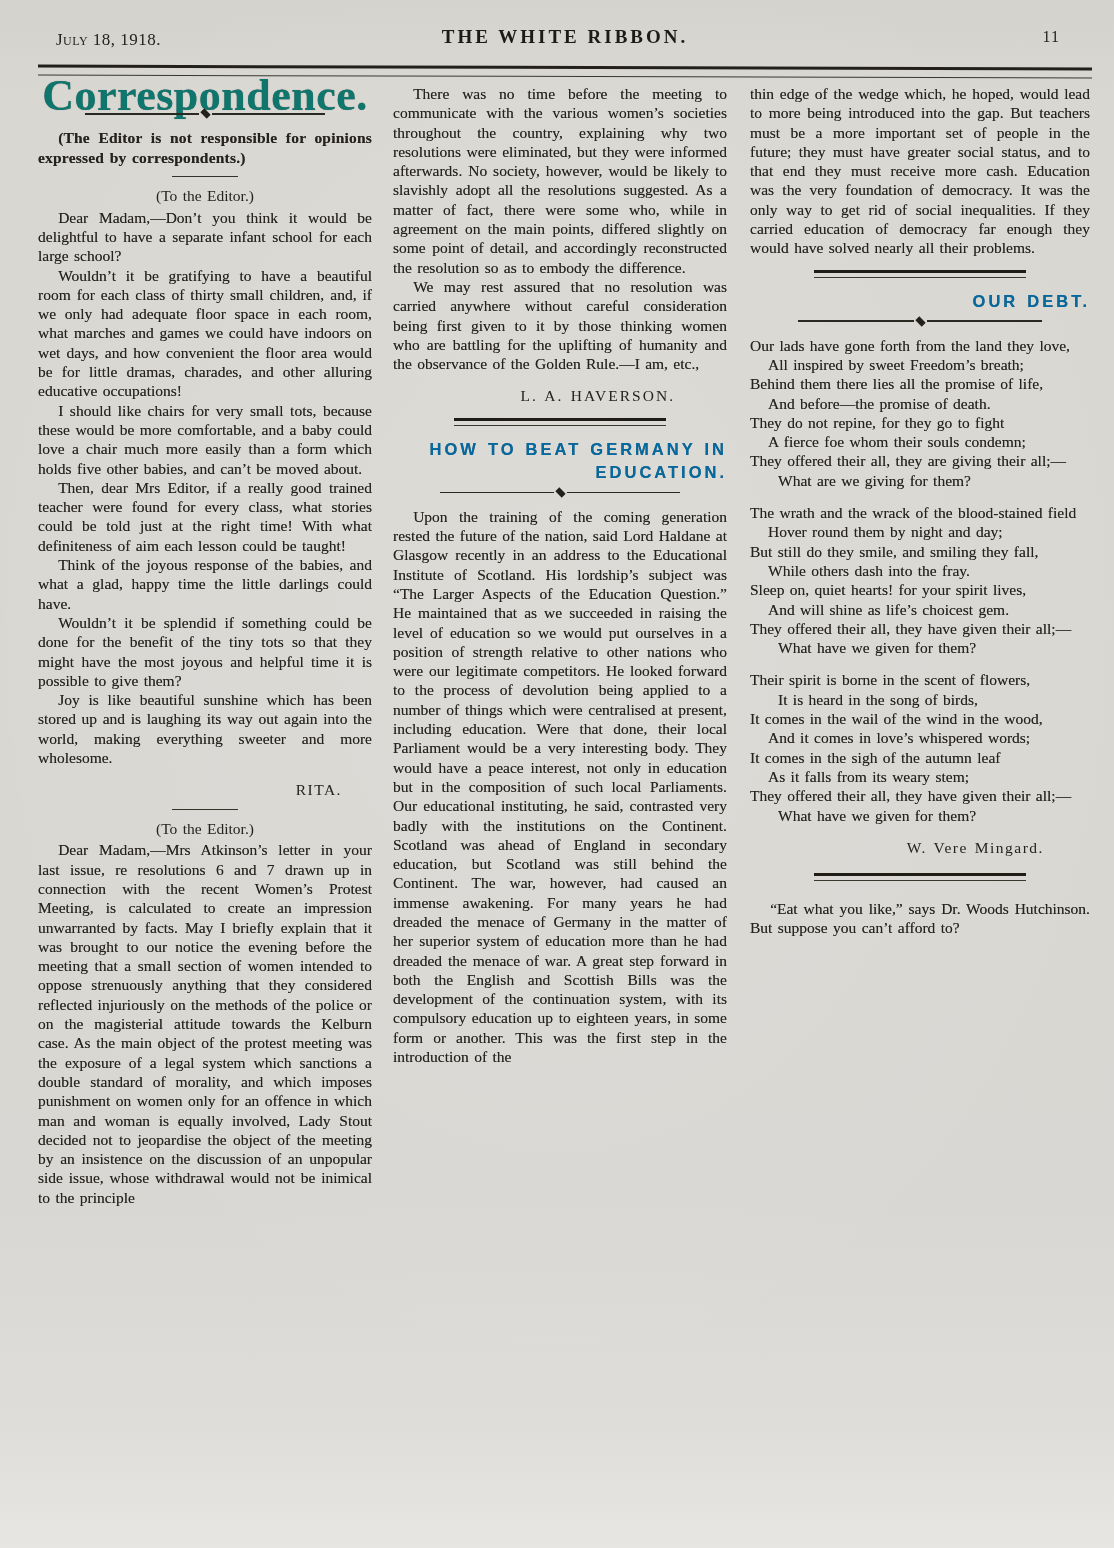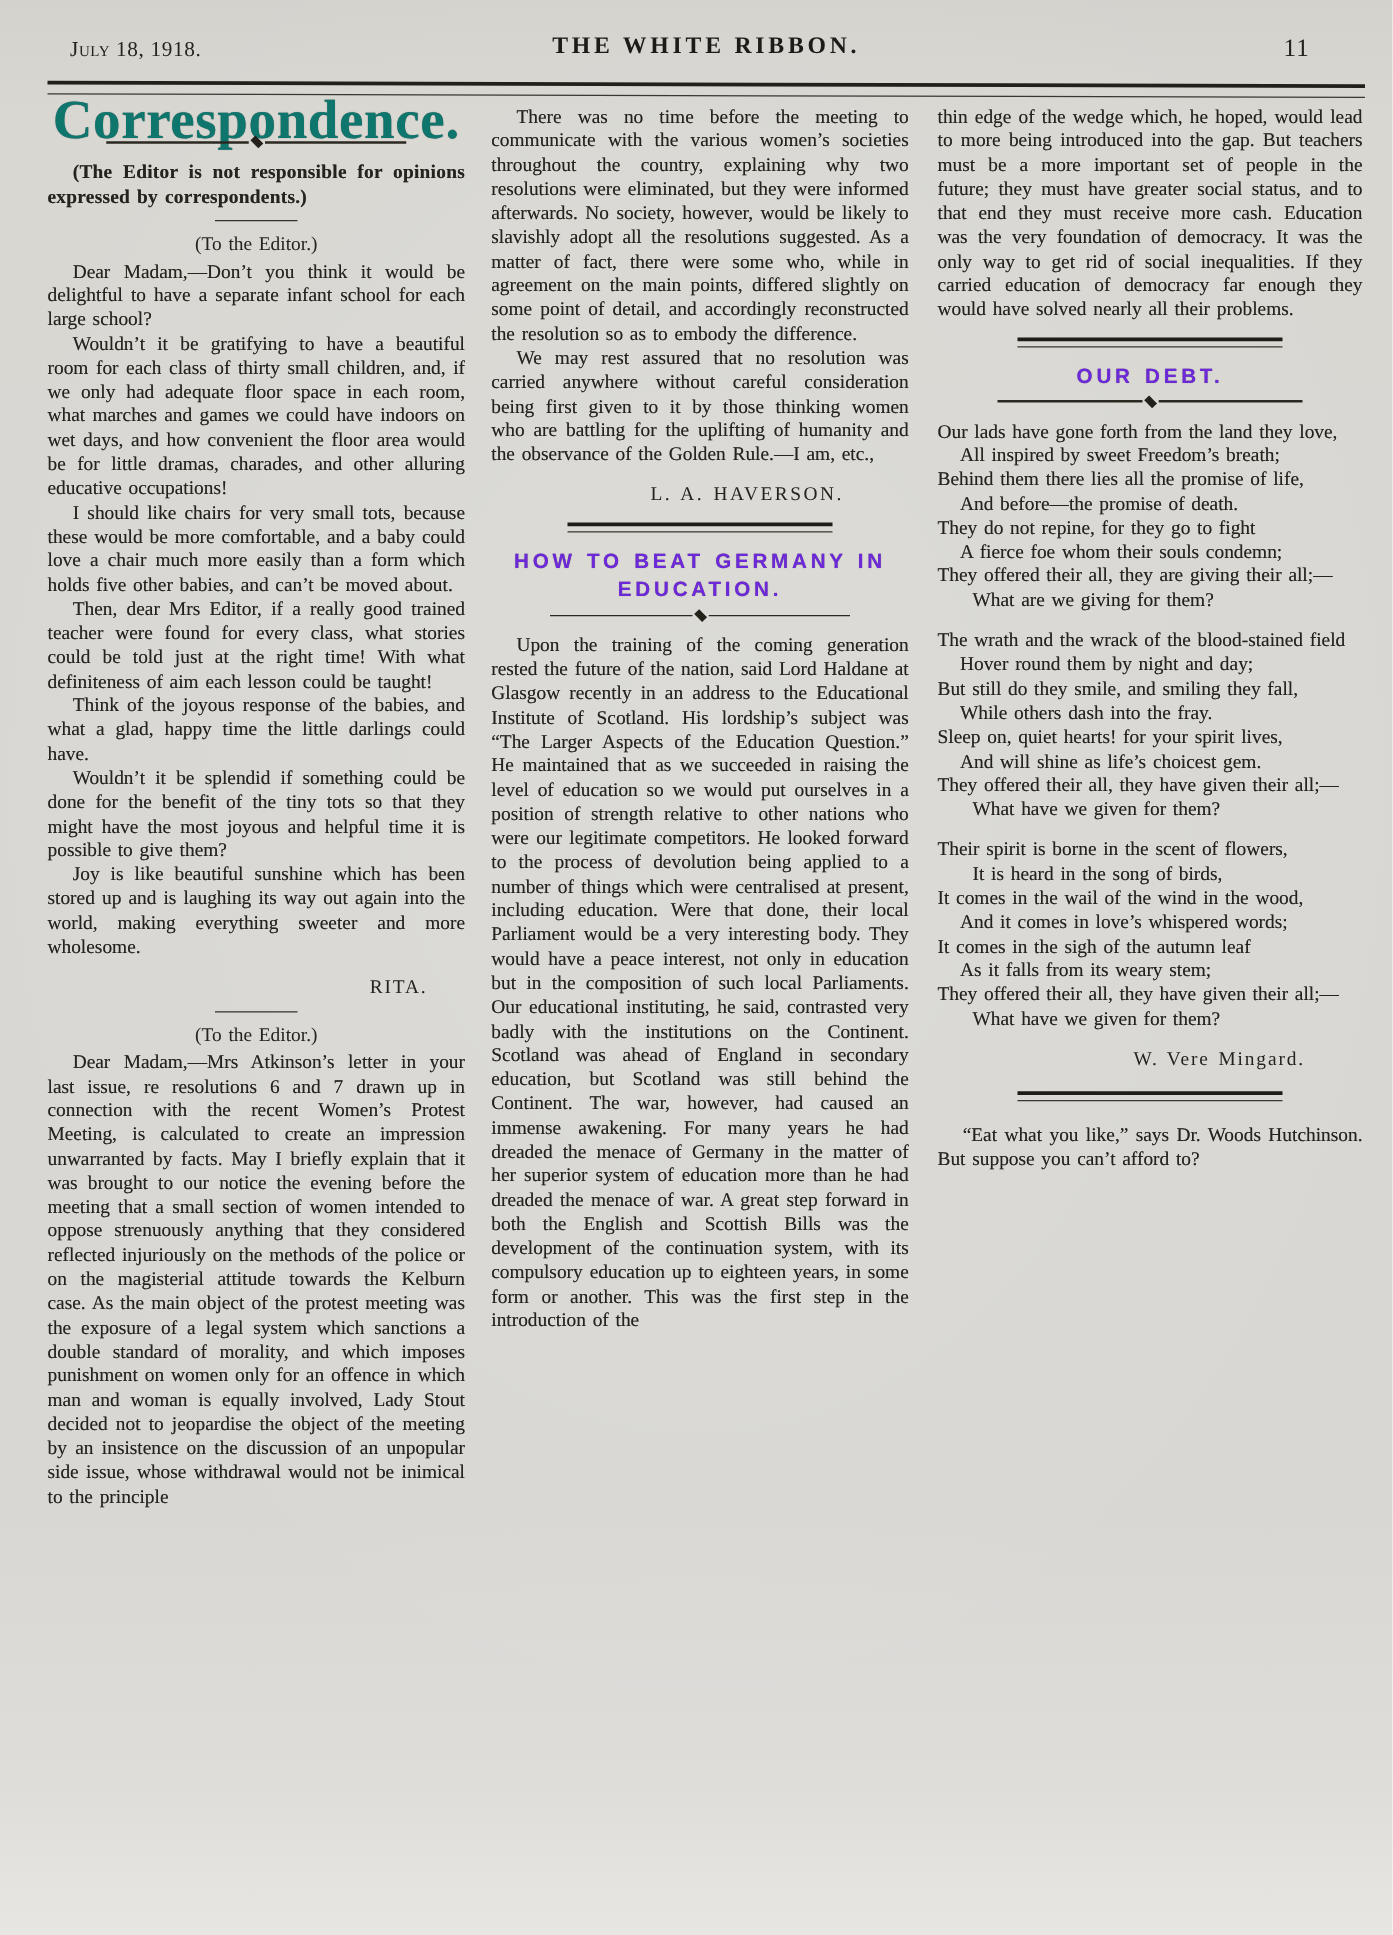--- a/index.html
+++ b/index.html
@@ -10,40 +10,40 @@
       linear-gradient(180deg,#d3d2cd 0%,#d8d7d2 6%,#d8d7d3 78%,#deddda 92%,#e7e6e3 100%);
     font-family:"Liberation Serif", serif;
     color:#26231e;
   }
   .page{position:absolute;inset:0;}
   
   .hdr{position:absolute;top:22px;left:38px;right:22px;height:34px;}
   .hdr-date{position:absolute;left:18px;top:8px;font-size:17px;letter-spacing:.5px;font-variant:small-caps;}
   .hdr-title{position:absolute;left:0;right:0;top:4px;text-align:center;font-weight:bold;
     font-size:19px;letter-spacing:3px;color:#1d1b17;}
-  .hdr-page{position:absolute;right:44px;top:6px;font-size:20px;letter-spacing:1px;}
+  .hdr-page{position:absolute;right:32px;top:6px;font-size:16px;letter-spacing:1px;}
   .hdr-rule{position:absolute;top:66px;left:38px;width:1054px;height:7px;
     border-top:3px solid #222019;border-bottom:1.5px solid #3a372f;transform:rotate(.15deg);}
   
   .col{position:absolute;top:84px;font-size:15.5px;line-height:19.3px;text-align:justify;word-spacing:1.5px;}
   .col p{margin:0;text-indent:1.3em;
     text-shadow:0 0 .5px rgba(45,42,35,.55);}
   .c1{left:38px;width:334px;}
   .c2{left:393px;width:334px;}
   .c3{left:750px;width:340px;}
   
   .sec-title{font-size:44px;font-weight:bold;text-align:center;margin:2px 0 4px 0;
     letter-spacing:.5px;color:#0f766e;text-shadow:0 0 .7px rgba(30,28,22,.6);}
   .diamond-rule{display:flex;align-items:center;justify-content:center;margin:4px auto 10px auto;width:72%;}
   .diamond-rule .ln{flex:1;height:1.5px;background:#2b2822;}
   .diamond-rule .dia{width:9px;height:9px;background:#24211b;transform:rotate(45deg) scaleY(.62);margin:0 2px;}
   .short-rule{width:66px;height:1.5px;background:#35322a;margin:9px auto 9px auto;}
   .dbl-rule{width:212px;margin:12px auto 12px auto;border-top:3.5px solid #201d17;border-bottom:1.5px solid #3a372f;height:4px;}
-  .art-title{font-family:"Liberation Sans", sans-serif;font-weight:bold;text-align:center;
-    font-size:16.5px;letter-spacing:3px;line-height:23px;color:#6d28d9;margin:4px 0 2px 0;
+  .art-title{font-family:"Liberation Sans", sans-serif;font-weight:bold;text-align:right;
+    font-size:16.5px;letter-spacing:3px;line-height:23px;color:#0369a1;margin:4px 0 2px 0;
     text-shadow:0 0 .6px rgba(30,28,22,.55);}
   .salutation{text-align:center;margin:2px 0 2px 0;}
   .editor-note{font-weight:bold;letter-spacing:.2px;}
   .editor-note-wrap{margin-bottom:2px;}
   .sig{text-align:right;letter-spacing:1.5px;margin-top:13px;}
   .sig.r1{padding-right:30px;}
   .sig.r2{padding-right:52px;letter-spacing:2px;}
   .sig.r3{padding-right:46px;}
   
   .poem{margin-top:2px;}

